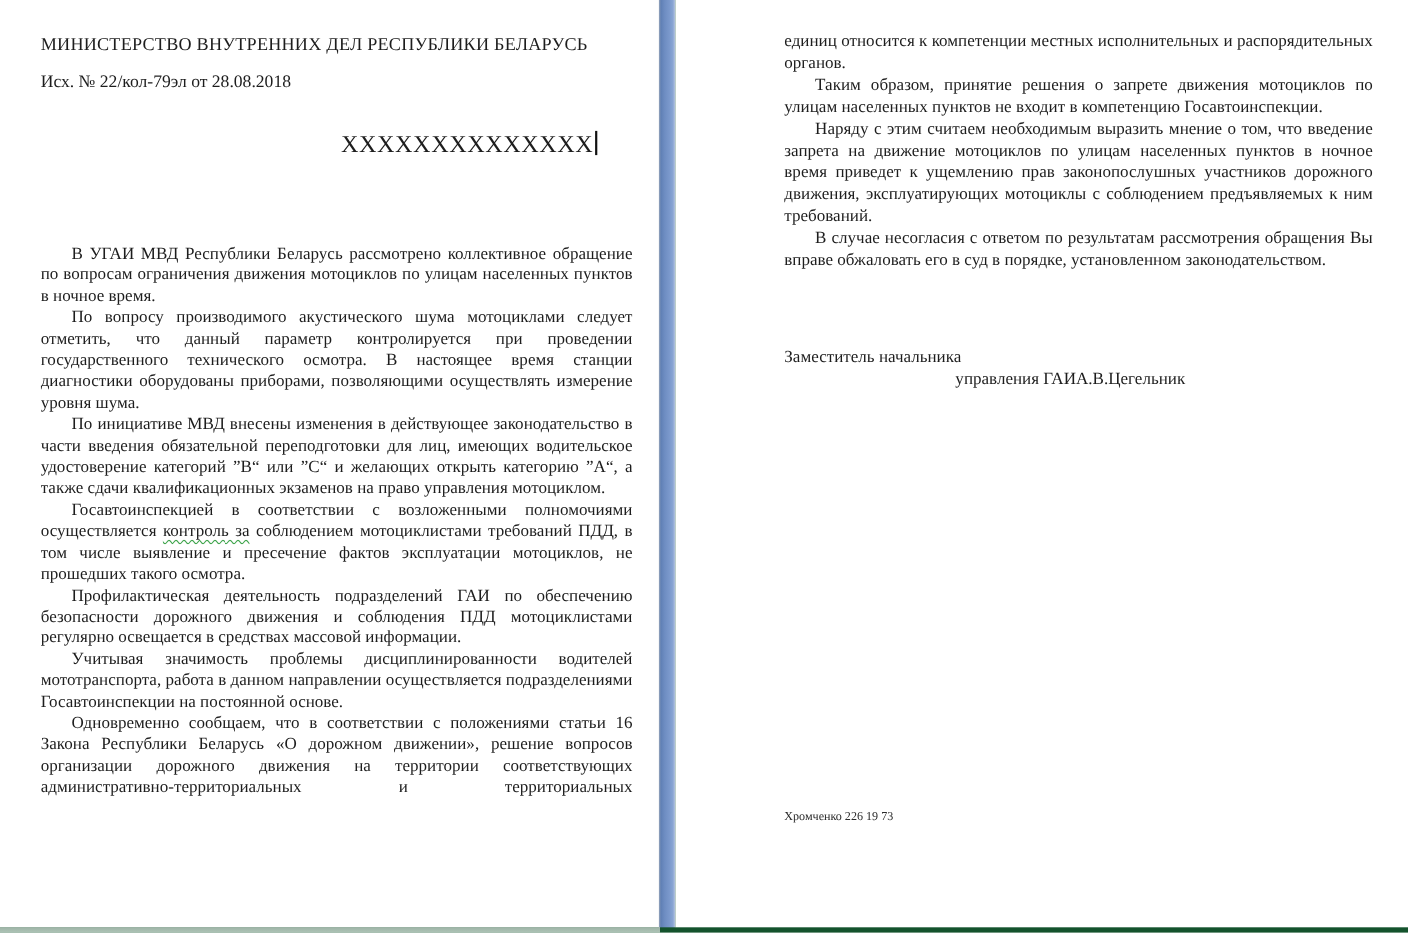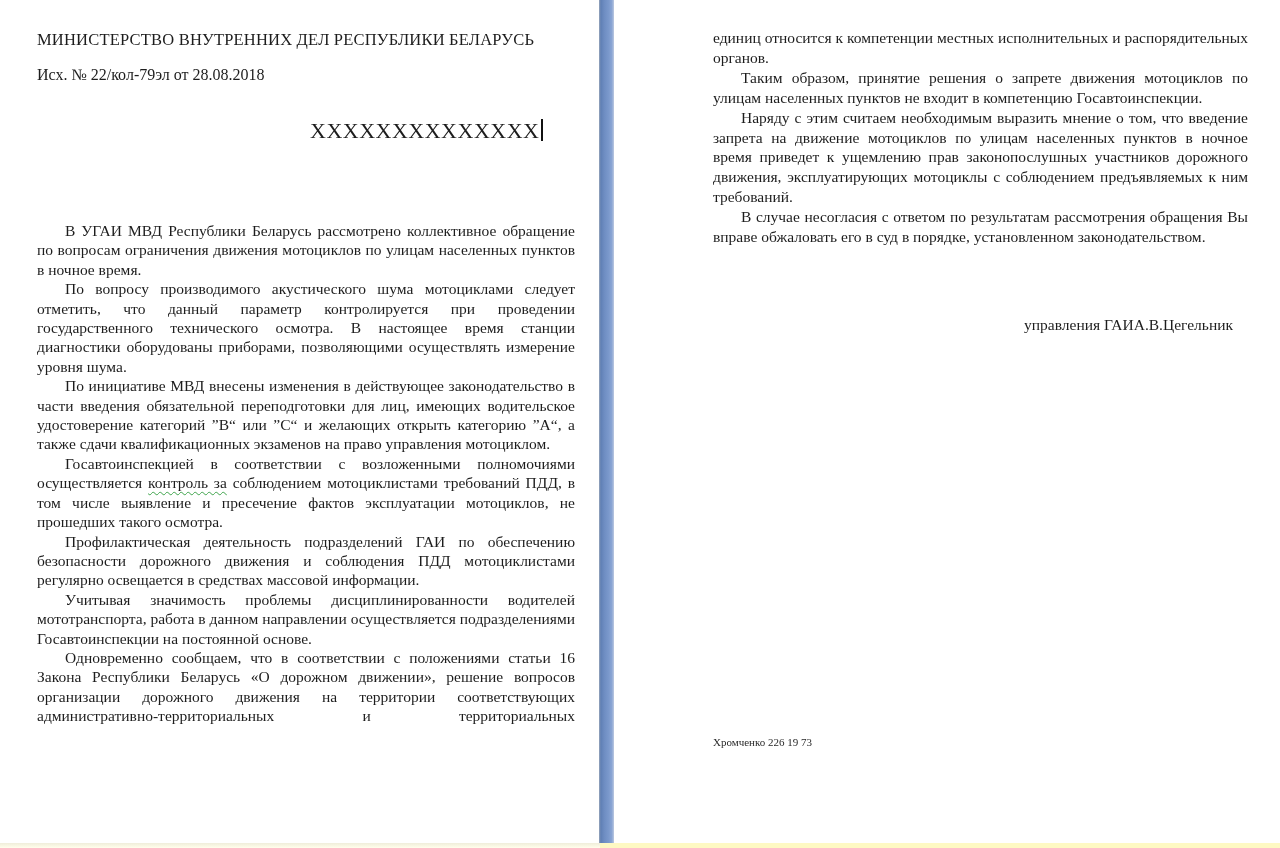--- a/index.html
+++ b/index.html
@@ -1,21 +1,21 @@
 <!DOCTYPE html>
 <html><head>
 <meta charset="utf-8">
 <style>
   html,body{margin:0;padding:0;}
   body{
     width:1280px;height:848px;overflow:hidden;background:#ffffff;
     font-family:"Liberation Serif","DejaVu Serif",serif;
     color:#1d1d1d;
   }
-  .canvas{position:relative;width:1280px;height:848px;background:#fef9c3;}
+  .canvas{position:relative;width:1280px;height:848px;background:#14532d;}
 
   
   .page{position:absolute;top:0;height:843px;background:#ffffff;overflow:hidden;}
   .page-left{left:0;width:600px;}
   .page-right{left:614px;width:666px;}
 
   .divider{
     position:absolute;left:599px;top:0;width:15px;height:843px;
     background:linear-gradient(90deg,#9aa7ba 0%,#5f7fb4 12%,#6e8dc2 35%,#7b99cc 65%,#8aa5d4 85%,#bcc9e0 100%);
   }
@@ -60,21 +60,21 @@
     text-decoration-color:#3fa44c;
     text-decoration-thickness:1px;
     text-underline-offset:3px;
   }
 
   
   .signature{
     position:absolute;left:99px;top:315px;width:535px;
     font-size:15.5px;line-height:20px;
   }
-  .sig-row{display:flex;justify-content:flex-end;align-items:baseline;}
+  .sig-row{display:flex;justify-content:center;align-items:baseline;}
   .sig-name{padding-right:15px;}
 
   .footer-note{position:absolute;left:99px;top:736px;font-size:11px;color:#2a2a2a;white-space:nowrap;}
 </style>
 </head>
 <body>
 
 <div class="canvas">
 
   <div class="page page-left">
@@ -104,20 +104,21 @@
   <div class="page page-right">
 
     <div class="body-block">
       <p class="no-indent">единиц относится к компетенции местных исполнительных и распорядительных органов.</p>
       <p>Таким образом, принятие решения о запрете движения мотоциклов по улицам населенных пунктов не входит в компетенцию Госавтоинспекции.</p>
       <p>Наряду с этим считаем необходимым выразить мнение о том, что введение запрета на движение мотоциклов по улицам населенных пунктов в ночное время приведет к ущемлению прав законопослушных участников дорожного движения, эксплуатирующих мотоциклы с соблюдением предъявляемых к ним требований.</p>
       <p>В случае несогласия с ответом по результатам рассмотрения обращения Вы вправе обжаловать его в суд в порядке, установленном законодательством.</p>
     </div>
 
     <div class="signature">
+      <div>Заместитель начальника</div>
       <div class="sig-row">
         <span>управления ГАИ</span>
         <span class="sig-name">А.В.Цегельник</span>
       </div>
     </div>
 
     <div class="footer-note">Хромченко 226 19 73</div>
   </div>
 
 </div>

